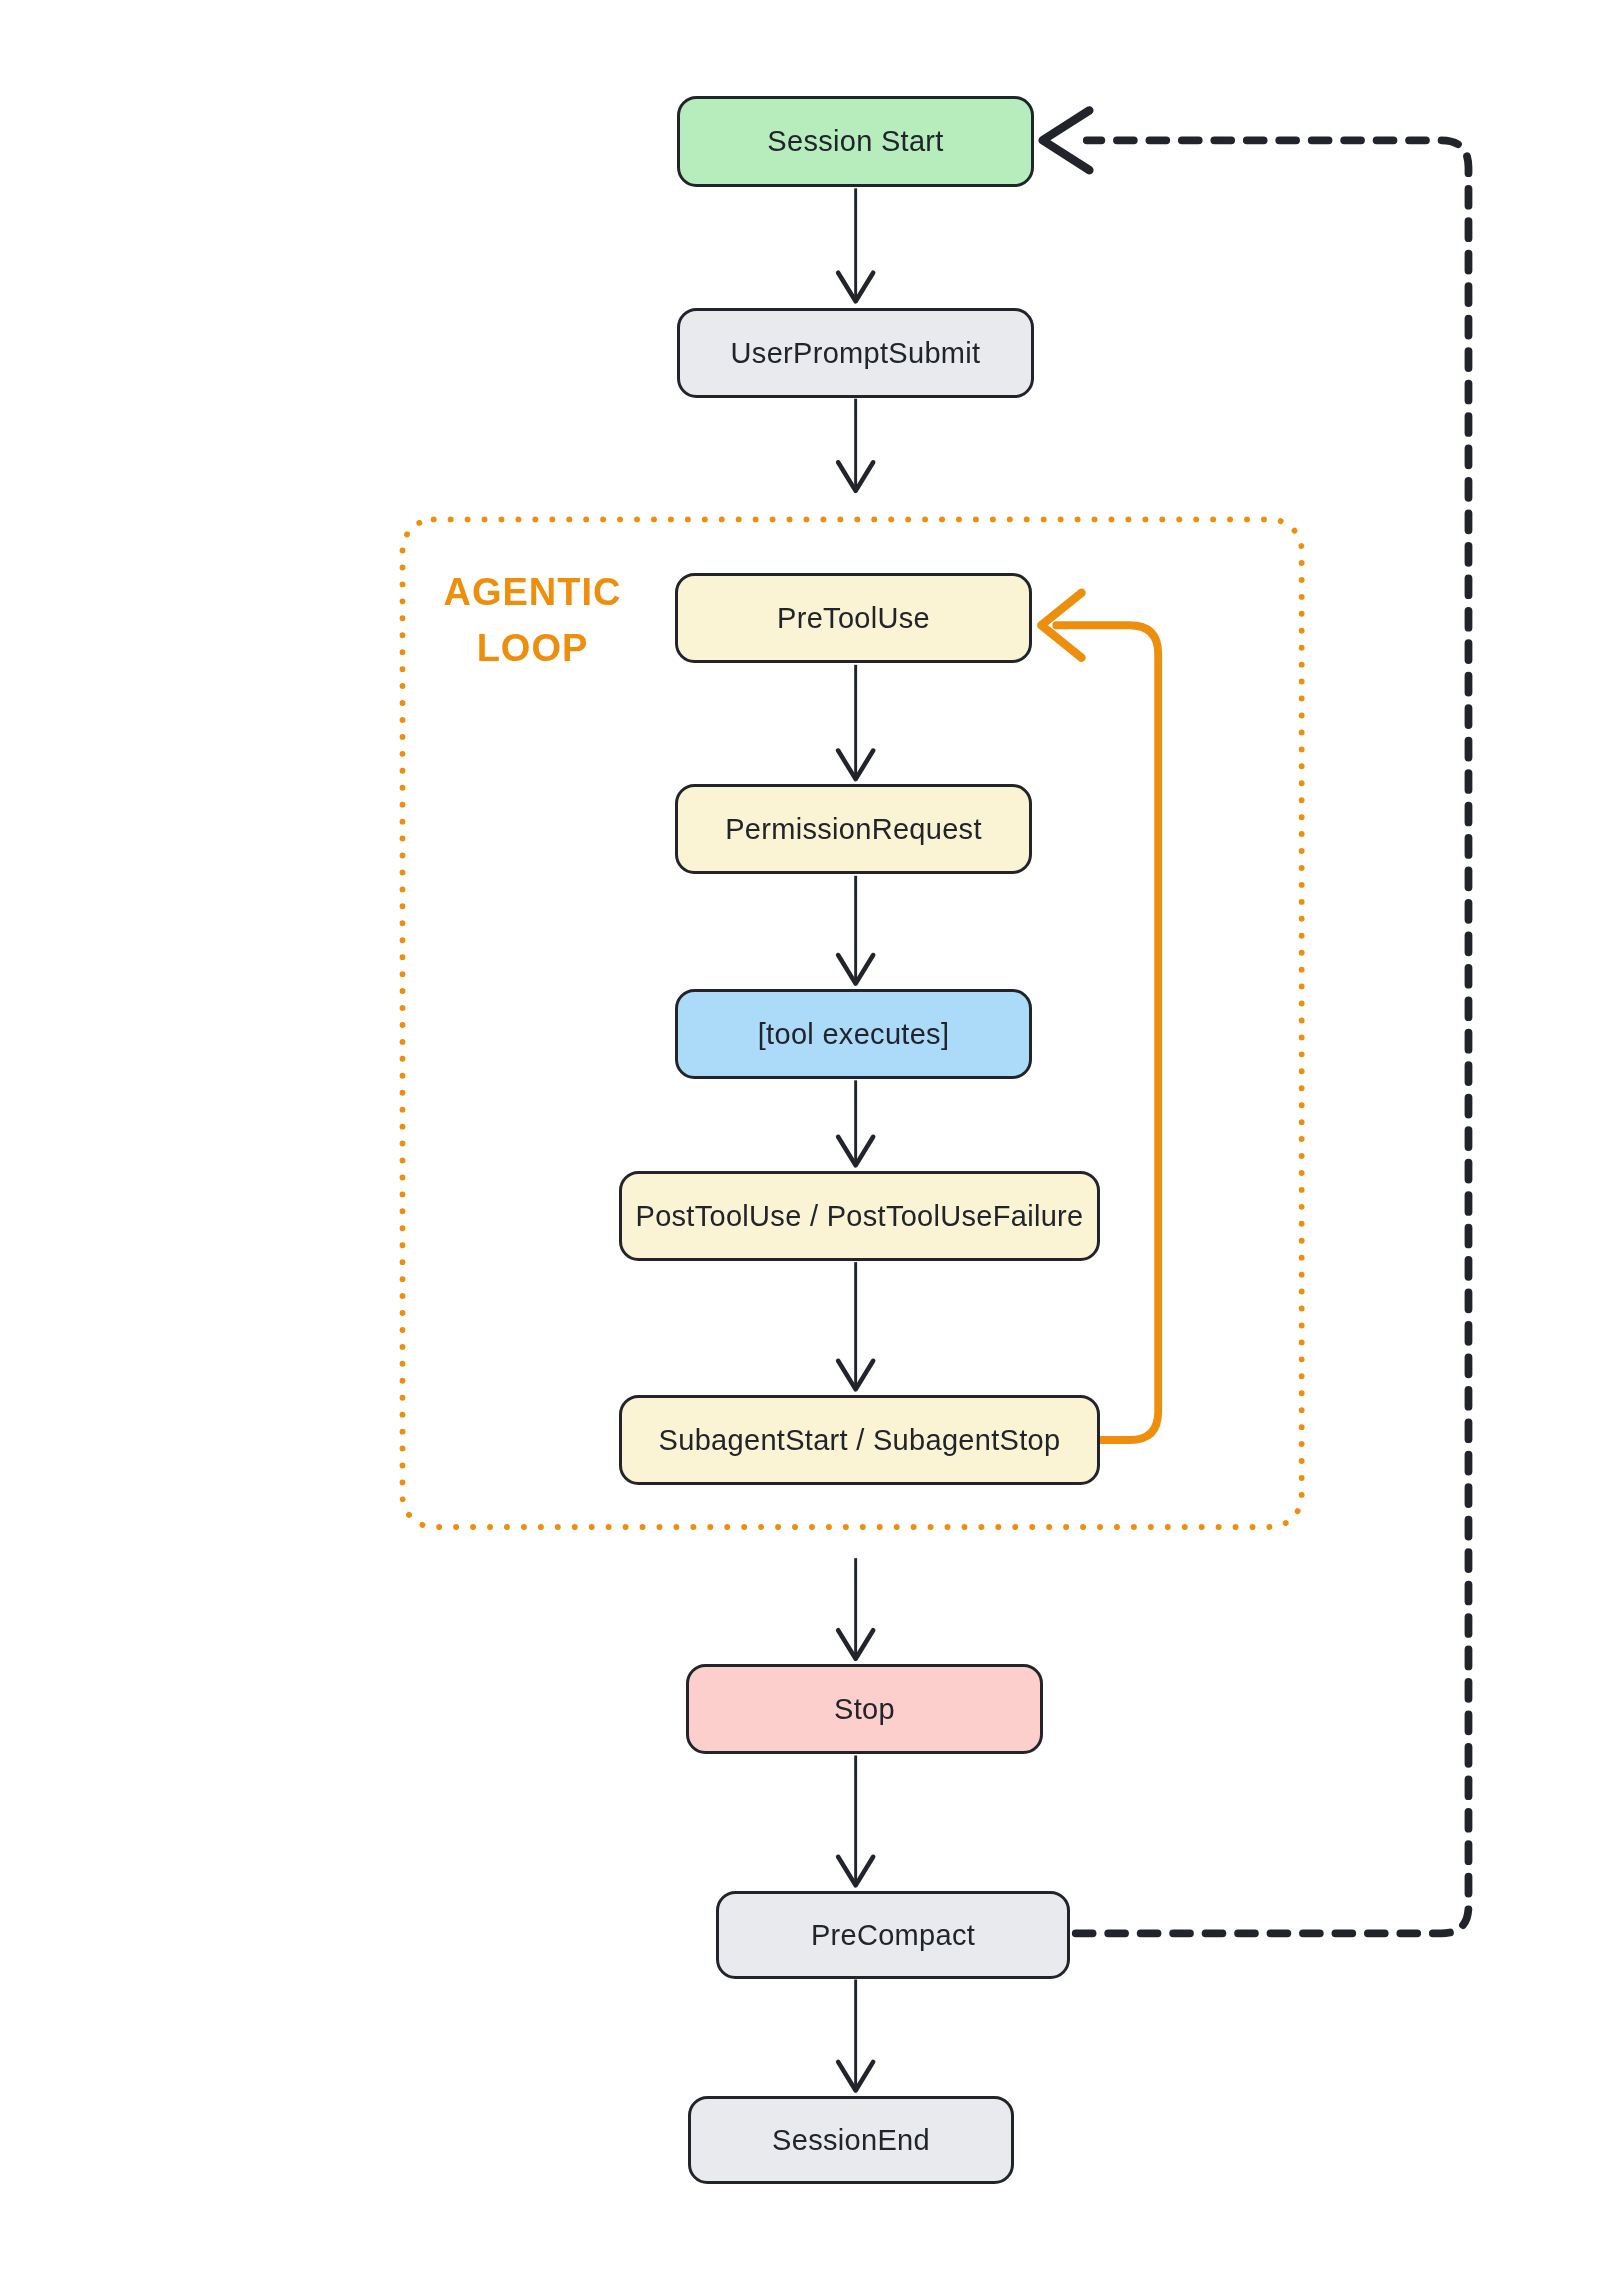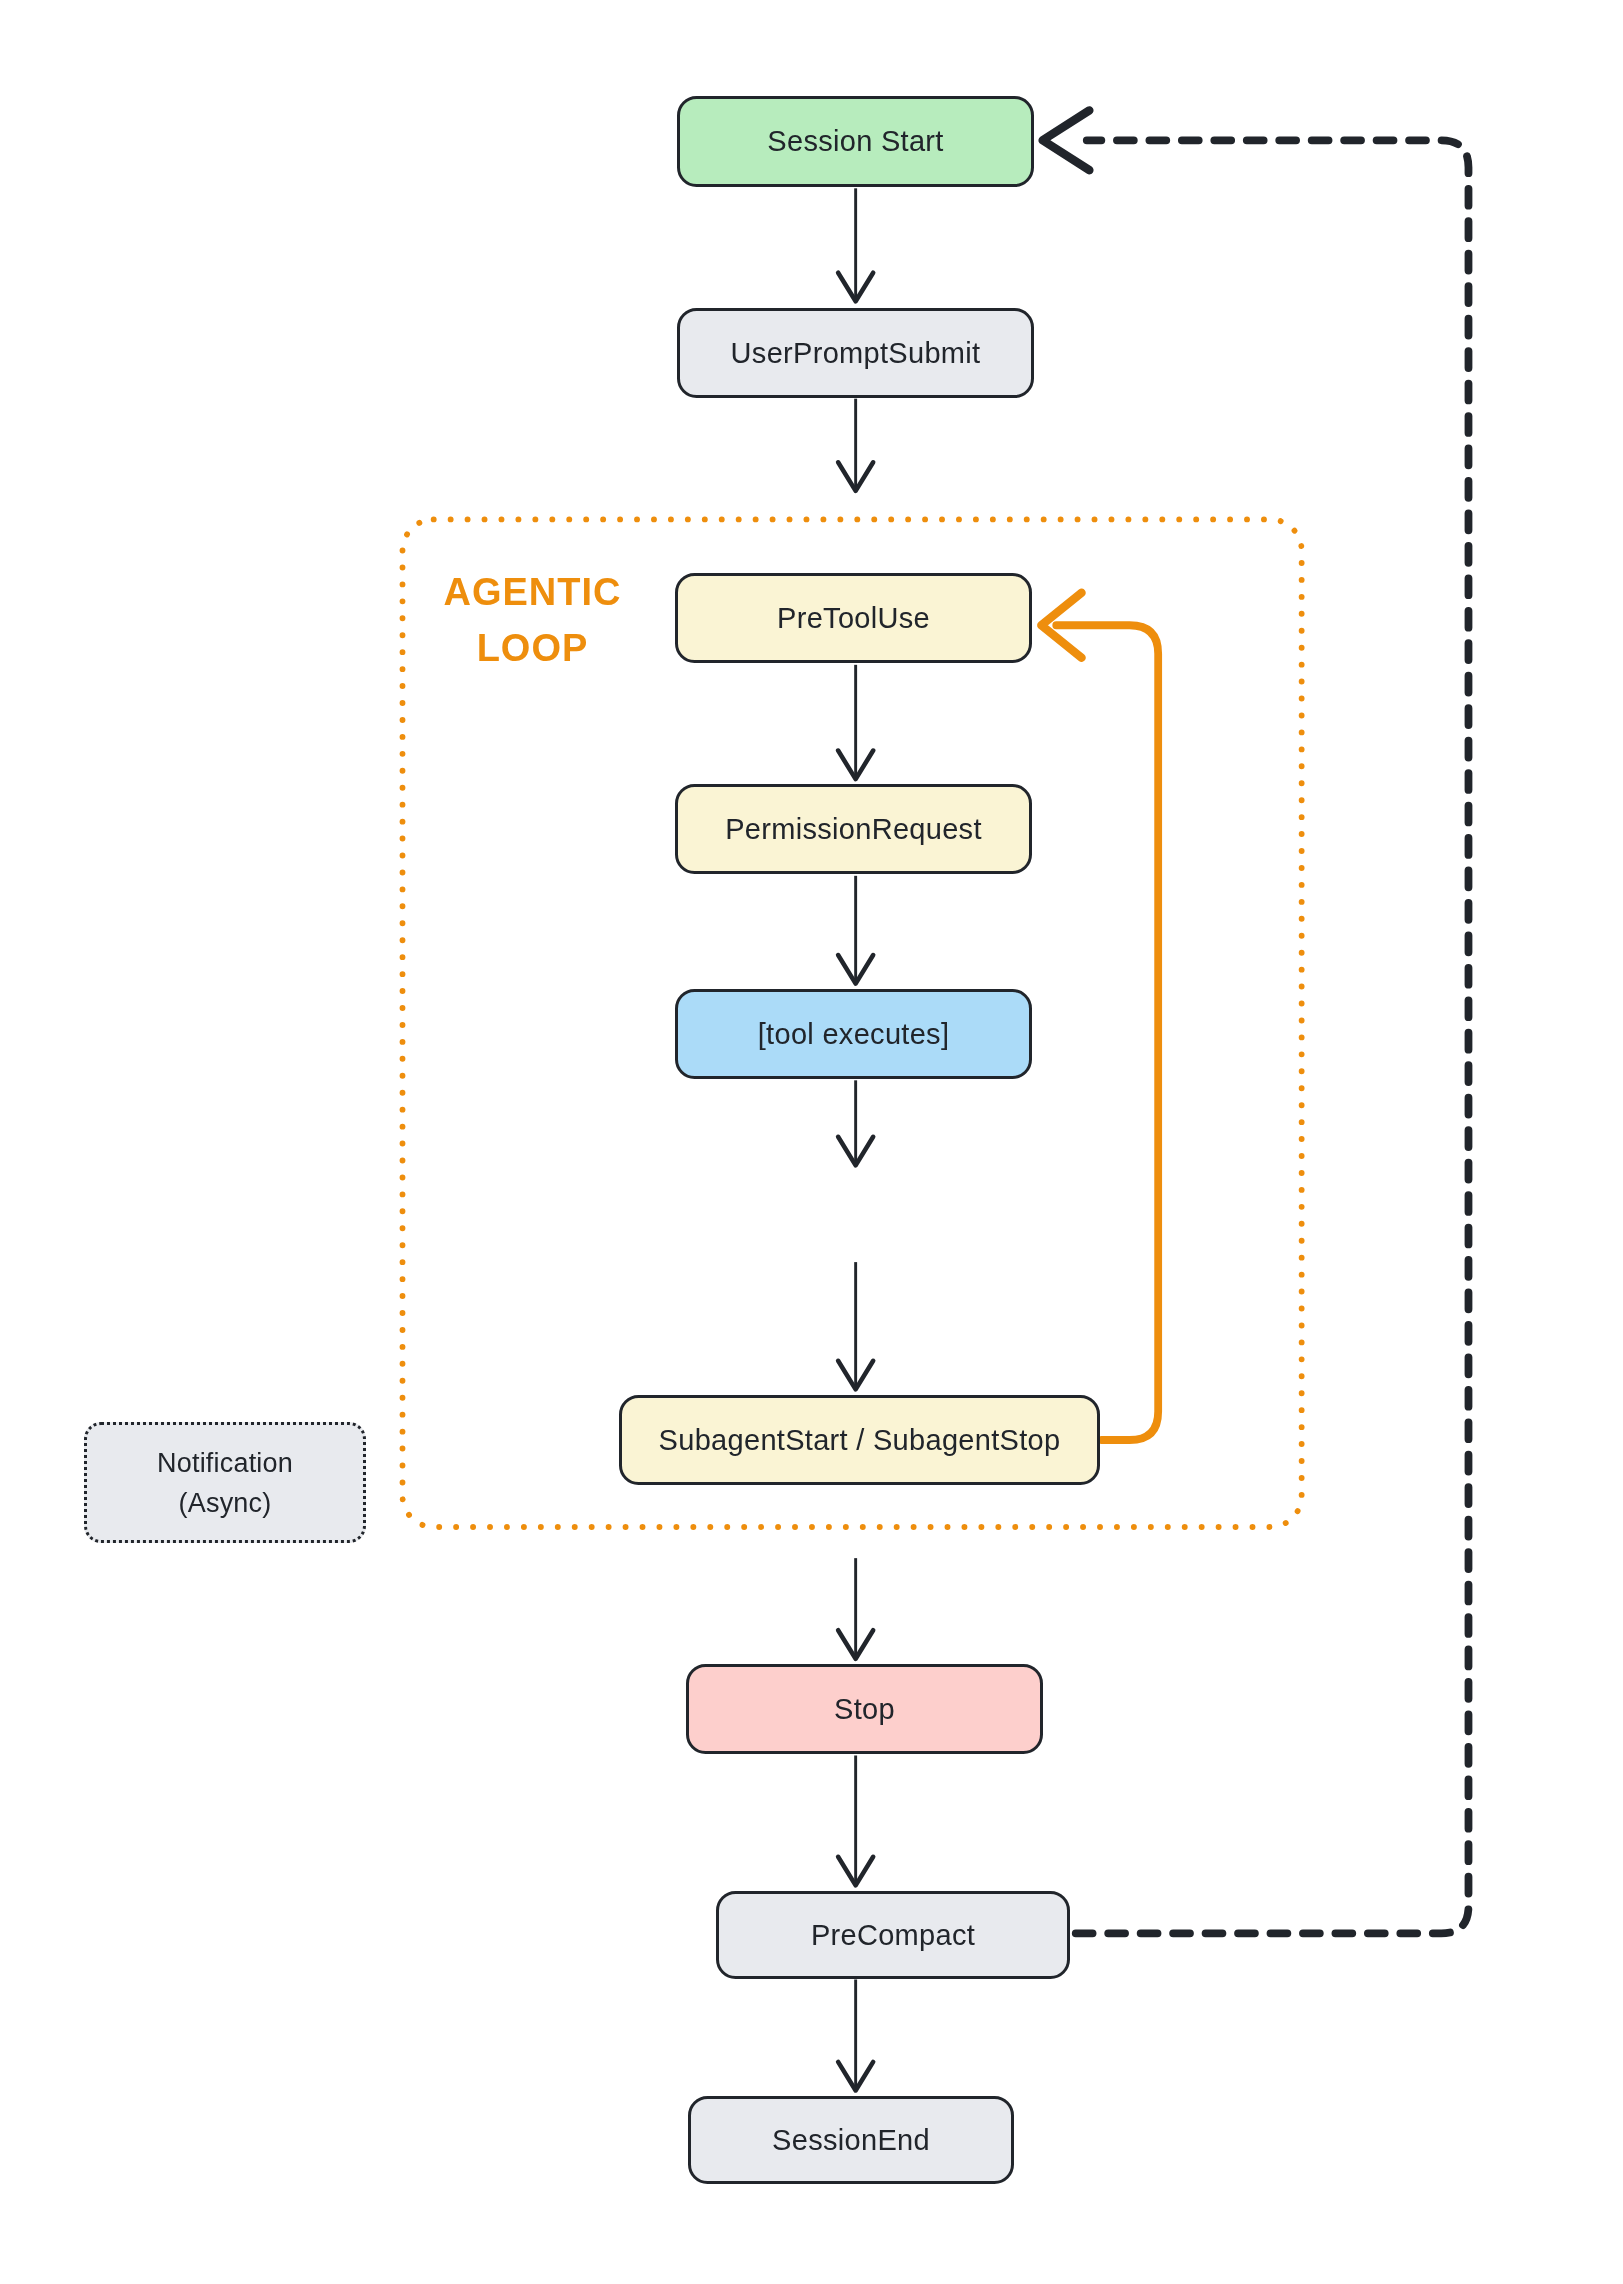--- a/index.html
+++ b/index.html
@@ -111,27 +111,24 @@
     <span>AGENTIC</span>
     <span>LOOP</span>
   </div>
 
   <div class="node fill-yellow" style="left:675px;top:573px;width:357px;height:90px;">PreToolUse</div>
 
   <div class="node fill-yellow" style="left:675px;top:784px;width:357px;height:90px;">PermissionRequest</div>
 
   <div class="node fill-blue" style="left:675px;top:989px;width:357px;height:90px;">[tool executes]</div>
 
+  <div class="node fill-yellow" style="left:619px;top:1171px;width:481px;height:90px;">PostToolUse / PostToolUseFailure</div>
 
   <div class="node fill-yellow" style="left:619px;top:1395px;width:481px;height:90px;">SubagentStart / SubagentStop</div>
 
-  <div class="node fill-gray async" style="left:84px;top:1422px;width:282px;height:121px;">
-    <span>Notification</span>
-    <span>(Async)</span>
-  </div>
 
   <div class="node fill-pink" style="left:686px;top:1664px;width:357px;height:90px;">Stop</div>
 
   <div class="node fill-gray" style="left:688px;top:1891px;width:354px;height:88px;margin-left:28px;">PreCompact</div>
 
   <div class="node fill-gray" style="left:688px;top:2096px;width:326px;height:88px;">SessionEnd</div>
 
 </div>
 
 

